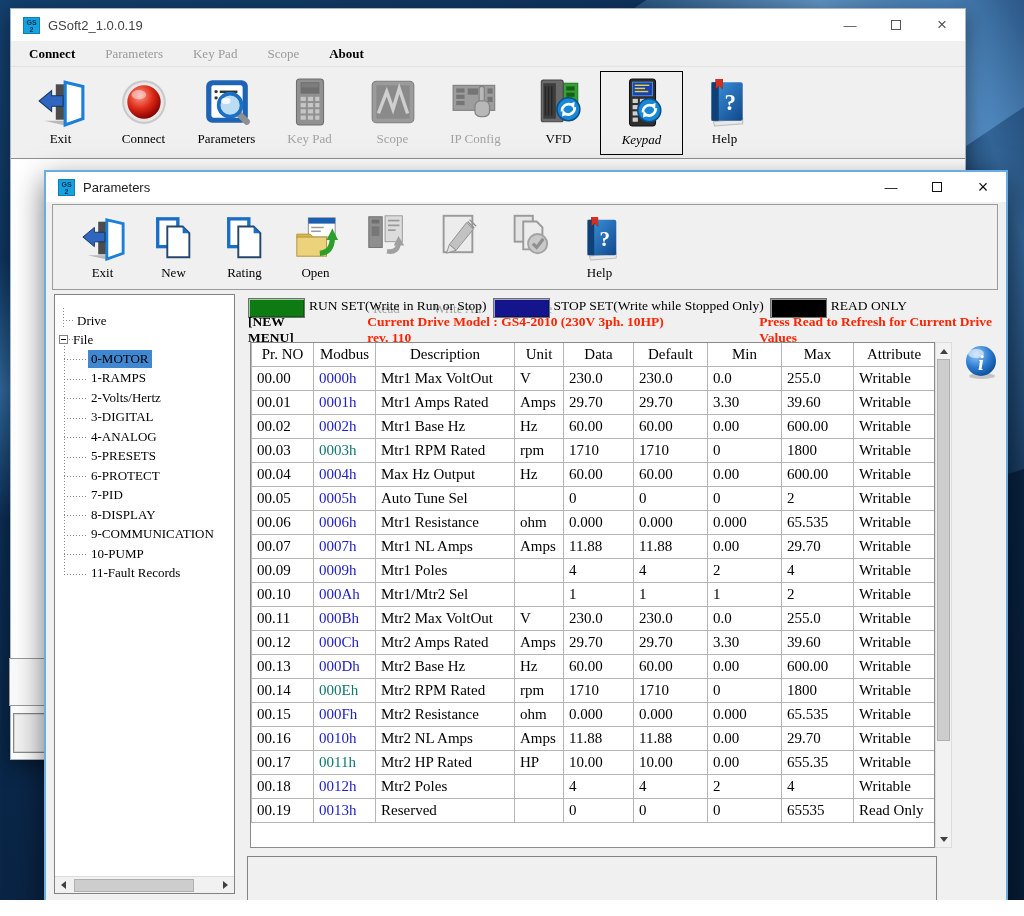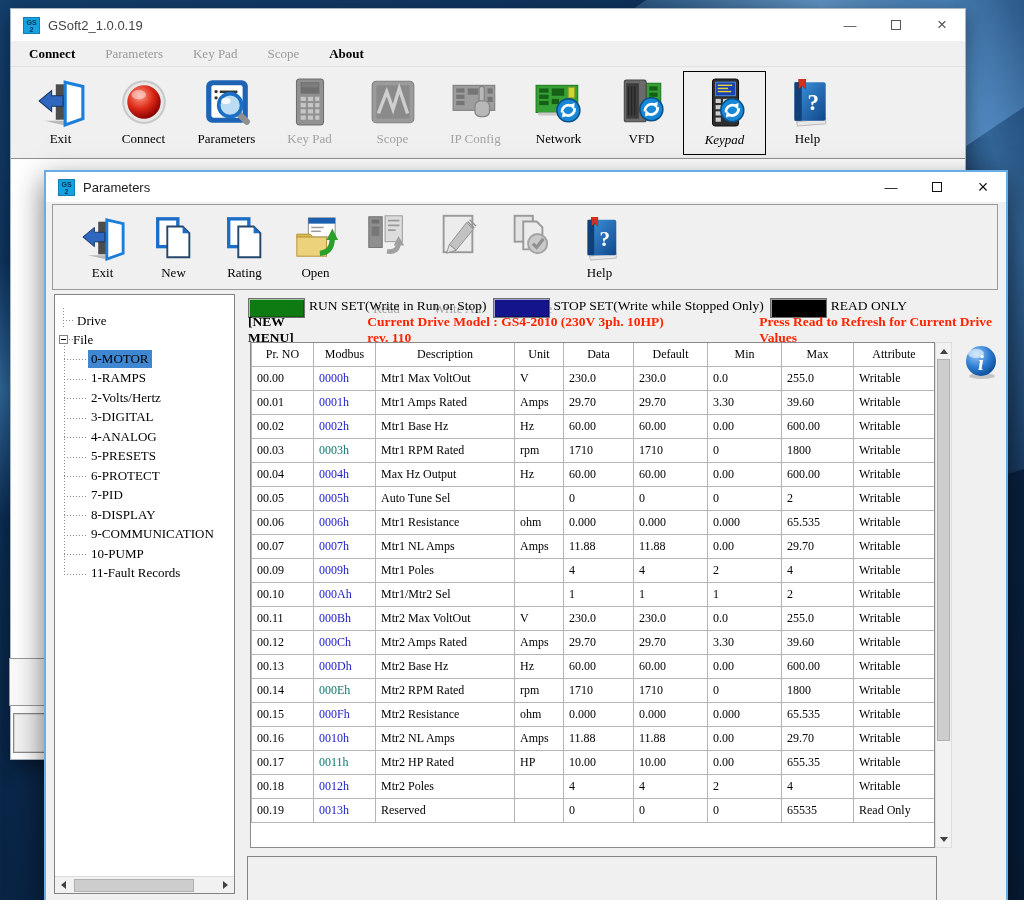--- a/index.html
+++ b/index.html
@@ -104,21 +104,21 @@
   .legend-lbl { font-size:13.5px; margin:0 6px 0 4px; }
   .status-row { position:absolute; left:202px; top:148px; height:20px; display:flex; align-items:center;
     font-size:13.5px; }
   .status-tag { font-weight:bold; }
   .status-model { color:#ff2400; font-weight:bold; margin-left:42px; }
   .status-hint { color:#ff2400; font-weight:bold; margin-left:82px; }
 
   
   .table-area { position:absolute; left:204px; top:170px; width:702px; height:506px; display:flex; }
   .table-clip { width:685px; height:506px; overflow:hidden; border:1px solid #8a8a8a; background:#fff; }
-  table.params { border-collapse:collapse; table-layout:fixed; width:683px; font-size:12px; }
+  table.params { border-collapse:collapse; table-layout:fixed; width:683px; font-size:15px; }
   table.params th { height:23px; font-weight:normal; text-align:center; border:1px solid #b5b5b5;
     border-top:none; background:#fff; }
   table.params td { height:24px; border:1px solid #b5b5b5; padding-left:5px; white-space:nowrap;
     overflow:hidden; background:#fff; }
   td.modbus.stop { color:#2020c8; }
   td.modbus.run { color:#0f766e; }
   .vscroll { width:17px; height:506px; background:#f2f2f2; border:1px solid #dcdcdc; display:flex;
     flex-direction:column; align-items:center; }
   .vbtn { width:15px; height:16px; display:flex; align-items:center; justify-content:center; }
   .tri-up { width:0; height:0; border-left:4px solid transparent; border-right:4px solid transparent;
@@ -294,40 +294,20 @@
               <rect x="27" y="9" width="5" height="17" rx="2.4"></rect>
               <rect x="23" y="23" width="14" height="15" rx="5"></rect>
             </g>
           </svg>
         </span>
         <span class="lbl">IP Config</span>
       </div>
       <div class="tb-cell">
         <span class="ic">
           <svg width="50" height="50" viewBox="0 0 48 48">
-            <rect x="2" y="8" width="40" height="26" fill="#35a035" stroke="#1d7a1d"></rect>
-            <g fill="#156015">
-              <rect x="5" y="11" width="9" height="4"></rect>
-                <rect x="5" y="17" width="9" height="4"></rect>
-                <rect x="5" y="23" width="9" height="4"></rect>
-              <rect x="17" y="11" width="12" height="7"></rect>
-                <rect x="17" y="21" width="7" height="5"></rect>
-            </g>
-            <rect x="33" y="10" width="6" height="10" fill="#cdd838" stroke="#9aa428"></rect>
-            <rect x="4" y="34" width="30" height="3" fill="#c8c8c8"></rect>
-            <g transform="translate(33,32)">
-                <use href="#refresh-badge"></use>
-              </g>
-          </svg>
-        </span>
-        <span class="lbl">Network</span>
-      </div>
-      <div class="tb-cell">
-        <span class="ic">
-          <svg width="50" height="50" viewBox="0 0 48 48">
             <rect x="28" y="6" width="14" height="28" fill="#35a035" stroke="#1d7a1d"></rect>
             <g fill="#156015">
                 <rect x="31" y="9" width="8" height="4"></rect>
                 <rect x="31" y="15" width="8" height="4"></rect>
                 <rect x="31" y="21" width="8" height="4"></rect>
               </g>
             <rect x="7" y="3" width="21" height="40" rx="2" fill="#6a6a6a" stroke="#474747"></rect>
             <rect x="9" y="6" width="12" height="34" fill="#3d3d3d"></rect>
             <g stroke="#262626" stroke-width="1.4">
                 <line x1="11" y1="9" x2="11" y2="37"></line>

